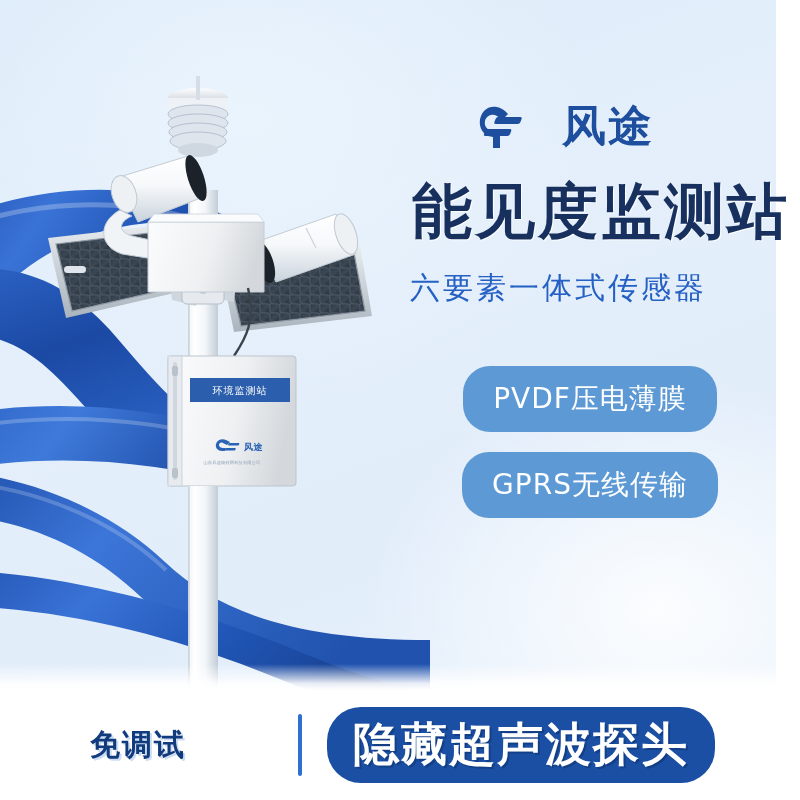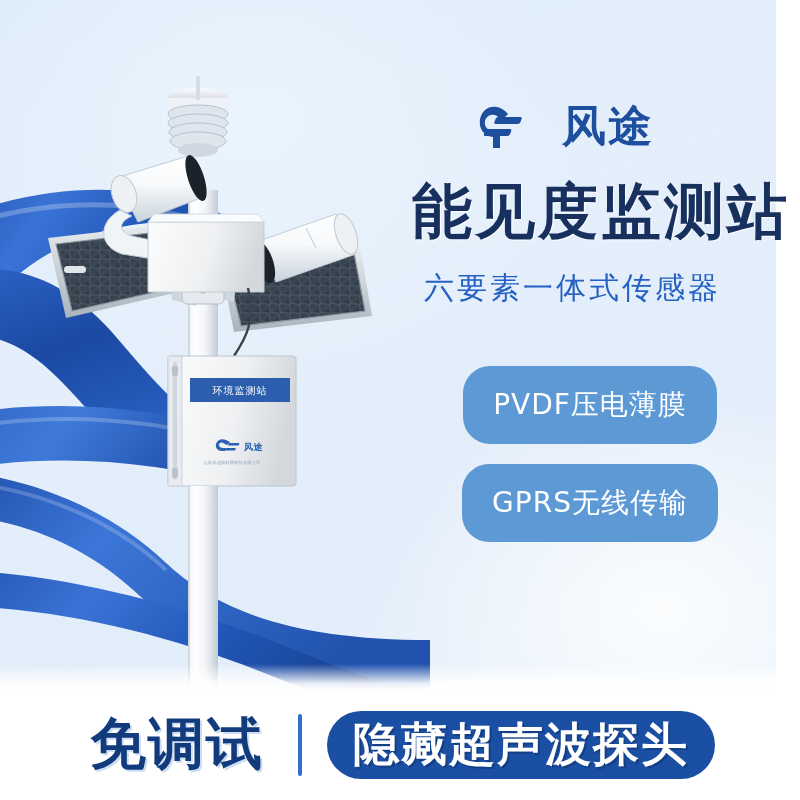--- a/index.html
+++ b/index.html
@@ -80,21 +80,21 @@
     font-weight: bold;
     letter-spacing: 3px;
     line-height: 1.1;
     color: #18305e;
     text-shadow: 1px 1px 0 rgba(255,255,255,0.9);
     font-family: "DejaVu Sans", "Liberation Sans", sans-serif;
   }
 
   .subheadline {
     position: absolute;
-    left: 355px; top: 268px;
+    left: 341px; top: 268px;
     width: 435px;
     text-align: center;
     font-size: 30px;
     letter-spacing: 3px;
     color: #2560c4;
     font-family: Liberation Mono, monospace;
   }
 
   .pill-list {
     position: absolute;
@@ -103,21 +103,21 @@
     display: flex;
     flex-direction: column;
     align-items: center;
     gap: 20px;
   }
   .pill {
     display: inline-flex;
     align-items: center;
     justify-content: center;
     height: 54px;
-    padding: 12px 30px;
+    padding: 6px 30px;
     border-radius: 27px;
     background: #5d9ad5;
     color: #ffffff;
     font-size: 28px;
     letter-spacing: 1px;
     white-space: nowrap;
     font-family: "DejaVu Sans", "Liberation Sans", sans-serif;
   }
 
   
@@ -126,40 +126,40 @@
     left: 0; top: 690px;
     width: 800px; height: 110px;
     background: #ffffff;
     display: flex;
     align-items: center;
   }
   .bb-left {
     position: absolute;
     left: 90px; top: 50%;
     transform: translateY(-50%);
-    font-size: 56px;
+    font-size: 30px;
     font-weight: bold;
     letter-spacing: 2px;
     color: #123b7d;
     text-shadow: 2px 2px 0 rgba(180,205,235,0.65);
     font-family: "DejaVu Sans", "Liberation Sans", sans-serif;
   }
   .bb-divider {
     position: absolute;
     left: 298px; top: 50%;
     transform: translateY(-50%);
     width: 4px; height: 62px;
     background: #2f6fd0;
     border-radius: 2px;
   }
   .bb-pill {
     position: absolute;
     left: 327px; top: 50%;
     transform: translateY(-50%);
-    height: 68px;
+    height: 76px;
     padding: 0 26px;
     border-radius: 34px;
     background: #1a4fa3;
     color: #ffffff;
     font-size: 46px;
     font-weight: bold;
     letter-spacing: 2px;
     display: inline-flex;
     align-items: center;
     white-space: nowrap;

